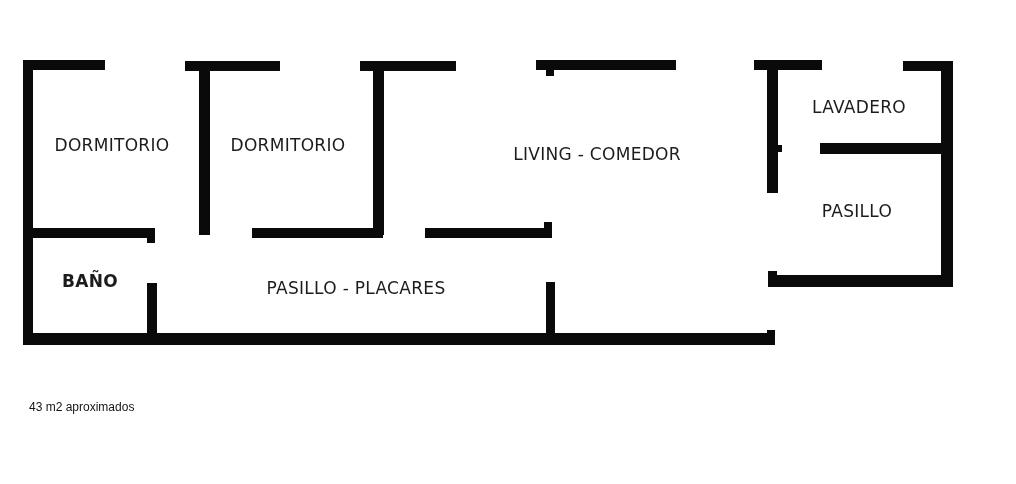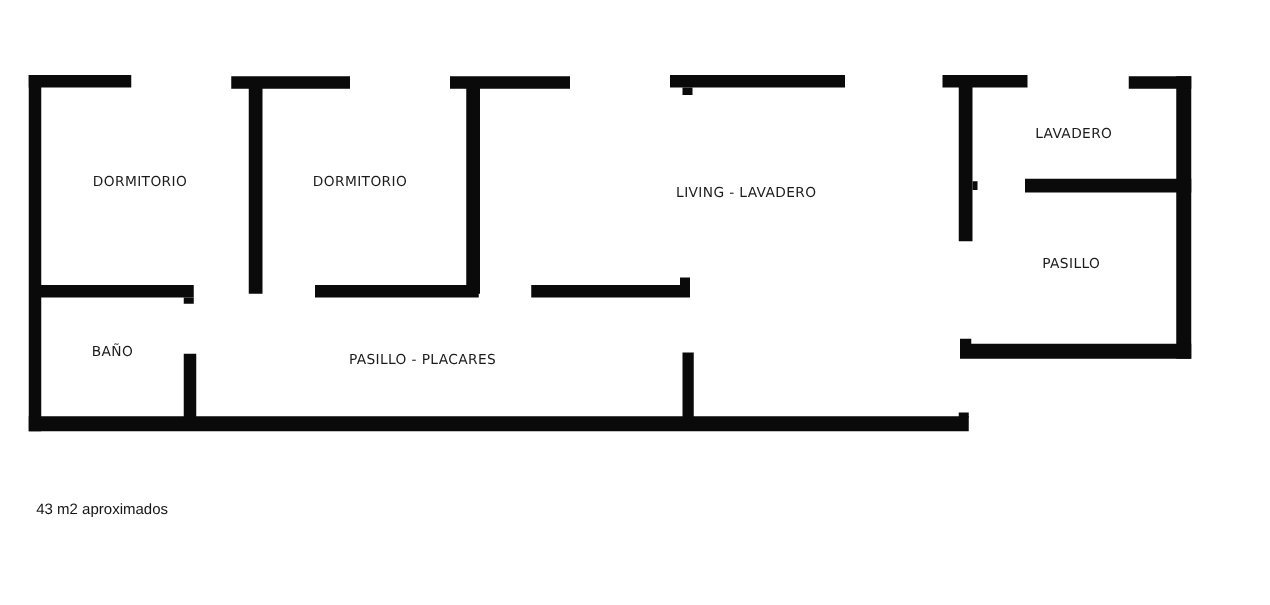--- a/index.html
+++ b/index.html
@@ -15,21 +15,21 @@
     overflow: hidden;
     font-family: "DejaVu Sans", sans-serif;
   }
   .wall {
     position: absolute;
     background: #0a0a0a;
   }
   .room-label {
     position: absolute;
     transform: translate(-50%, -50%);
-    font-size: 11px;
+    font-size: 17px;
     letter-spacing: 0.3px;
     color: #1c1c1c;
     white-space: nowrap;
     font-family: "DejaVu Sans", sans-serif;
   }
   .caption {
     position: absolute;
     left: 29px;
     top: 400px;
     font-size: 12px;
@@ -65,20 +65,20 @@
       <div class="wall" style="left: 546px; top: 70px; width: 8px; height: 6px; background: rgb(10, 10, 10);"></div>
       <div class="wall" style="left: 778px; top: 145px; width: 4px; height: 7px; background: rgb(10, 10, 10);"></div>
       <div class="wall" style="left: 147px; top: 238px; width: 8px; height: 5px; background: rgb(10, 10, 10);"></div>
       <div class="wall" style="left: 544px; top: 222px; width: 8px; height: 6px; background: rgb(10, 10, 10);"></div>
       <div class="wall" style="left: 768px; top: 271px; width: 9px; height: 5px; background: rgb(10, 10, 10);"></div>
       <div class="wall" style="left: 767px; top: 330px; width: 8px; height: 4px; background: rgb(10, 10, 10);"></div>
     </div>
   <div id="labels-layer">
       <span class="room-label" style="left: 112px; top: 145px; color: rgb(28, 28, 28);">DORMITORIO</span>
       <span class="room-label" style="left: 288px; top: 145px; color: rgb(28, 28, 28);">DORMITORIO</span>
-      <span class="room-label" style="left: 597px; top: 154px; color: rgb(28, 28, 28);">LIVING - LAVADERO</span>
+      <span class="room-label" style="left: 597px; top: 154px; color: rgb(28, 28, 28);">LIVING - COMEDOR</span>
       <span class="room-label" style="left: 859px; top: 107px; color: rgb(28, 28, 28);">LAVADERO</span>
       <span class="room-label" style="left: 857px; top: 211px; color: rgb(28, 28, 28);">PASILLO</span>
-      <span class="room-label" style="left: 90px; top: 281px; color: rgb(28, 28, 28);">BAÑO</span>
-      <span class="room-label" style="left: 338px; top: 288px; color: rgb(28, 28, 28);">PASILLO - PLACARES</span>
+      <span class="room-label" style="left: 90px; top: 281px; color: rgb(28, 28, 28); font-weight: bold;">BAÑO</span>
+      <span class="room-label" style="left: 356px; top: 288px; color: rgb(28, 28, 28);">PASILLO - PLACARES</span>
     </div>
   <div class="caption">43 m2 aproximados</div>
 </div>
 
 </body></html>

